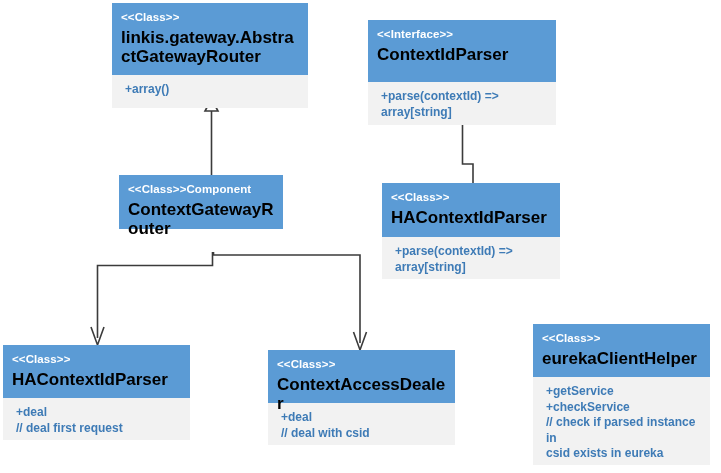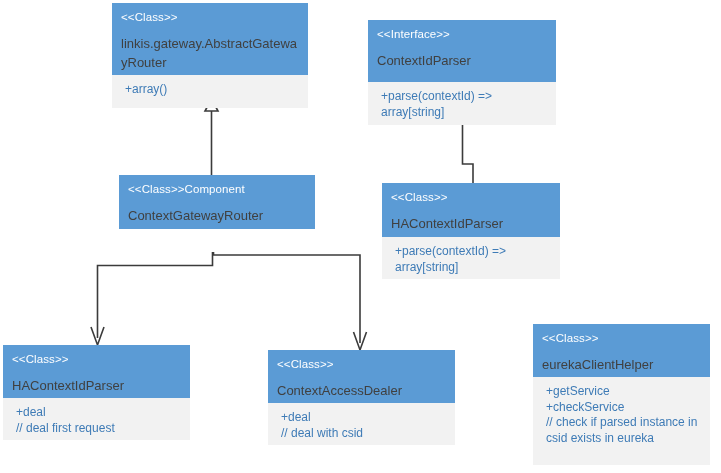--- a/index.html
+++ b/index.html
@@ -22,39 +22,40 @@
     position: absolute;
     left: 0;
     top: 0;
     width: 721px;
     height: 473px;
     pointer-events: none;
   }
   .uml-class {
     position: absolute;
     box-sizing: border-box;
+    font-weight: bold;
   }
   .uml-header {
     background: #5B9BD5;
     color: #ffffff;
     box-sizing: border-box;
     padding: 7px 9px 8px 9px;
   }
   .stereotype {
     font-size: 11.5px;
     line-height: 15px;
     letter-spacing: 0.1px;
     color: #ffffff;
     white-space: pre;
   }
   .class-name {
-    font-size: 13px;
+    font-size: 17px;
     line-height: 19px;
-    color: #404040;
-    margin-top: 9px;
+    color: #000000;
+    margin-top: 3px;
     word-break: break-word;
   }
   .uml-body {
     background: #F2F2F2;
     box-sizing: border-box;
     padding: 7px 9px 8px 13px;
     color: #3E7BB6;
     font-size: 12px;
     line-height: 15px;
   }
@@ -107,21 +108,21 @@
     <div class="uml-header" style="height:62px;">
       <div class="stereotype">&lt;&lt;Interface&gt;&gt;</div>
       <div class="class-name">ContextIdParser</div>
     </div>
     <div class="uml-body" style="height:43px;">
       <div class="member">+parse(contextId) =&gt;
 array[string]</div>
     </div>
   </div>
 
-  <div class="uml-class" style="left:119px; top:175px; width:196px;">
+  <div class="uml-class" style="left:119px; top:175px; width:164px;">
     <div class="uml-header" style="height:54px;">
       <div class="stereotype">&lt;&lt;Class&gt;&gt;Component</div>
       <div class="class-name">ContextGatewayRouter</div>
     </div>
   </div>
 
   <div class="uml-class" style="left:382px; top:183px; width:178px;">
     <div class="uml-header" style="height:54px;">
       <div class="stereotype">&lt;&lt;Class&gt;&gt;</div>
       <div class="class-name">HAContextIdParser</div>

